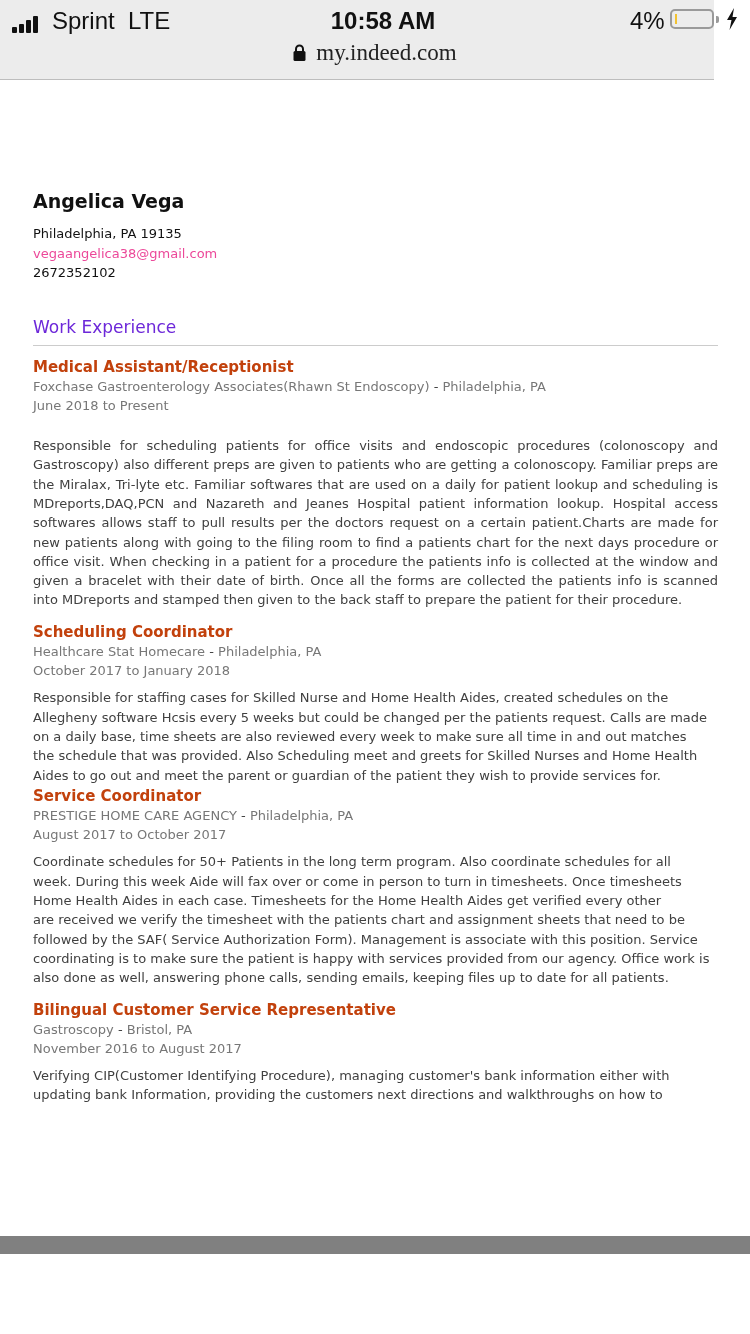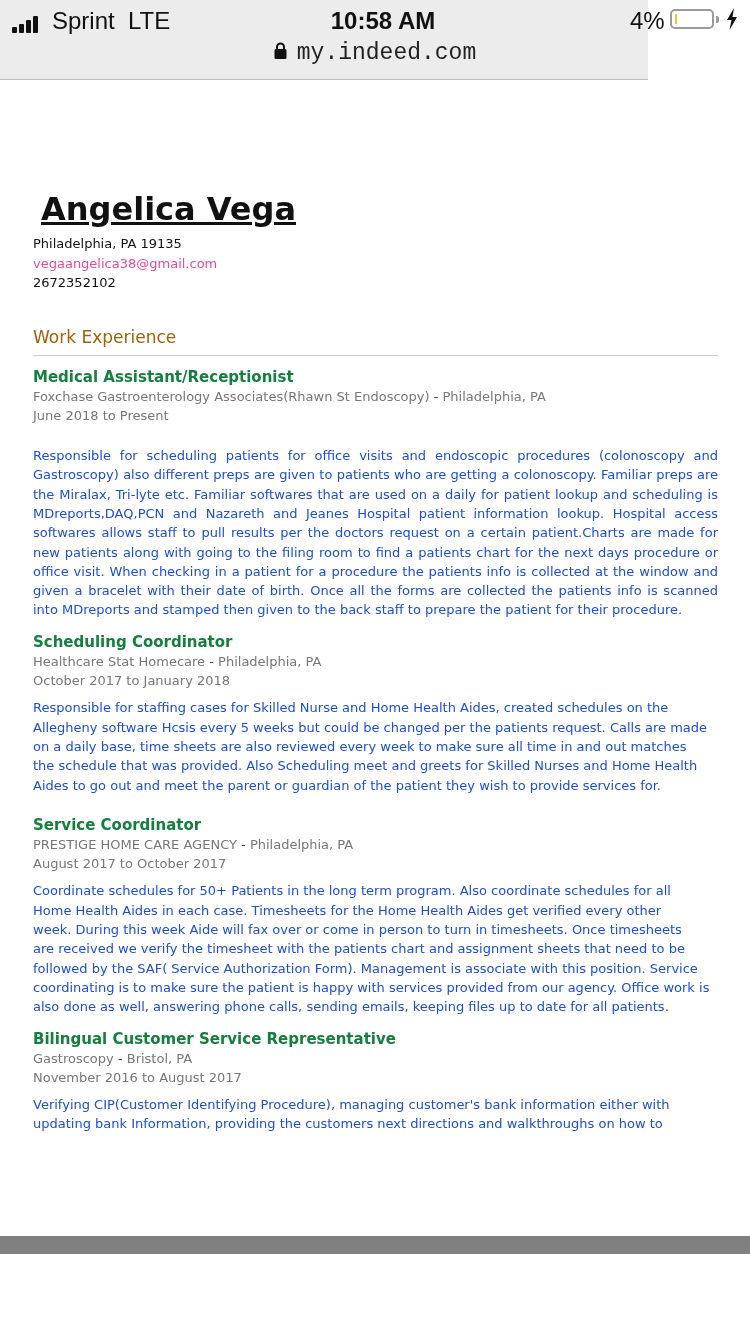--- a/index.html
+++ b/index.html
@@ -3,54 +3,54 @@
 <meta charset="utf-8">
 <style>
   html, body { margin: 0; padding: 0; }
   body {
     width: 750px; height: 1334px; overflow: hidden; position: relative;
     background: #ffffff;
     font-family: "DejaVu Sans", sans-serif;
     color: #222;
   }
   .topbar {
-    position: absolute; left: 0; top: 0; width: 648px; height: 79px;
+    position: absolute; left: 0; top: 0; width: 714px; height: 79px;
     background: #ececec; border-bottom: 1px solid #bdbdbd;
   }
   .status {
     position: absolute; top: 6px; left: 0; width: 750px; height: 30px;
     font-family: "Liberation Sans", sans-serif; font-size: 24px; color: #111;
   }
   .signal { position: absolute; left: 12px; top: 10px; display: flex; align-items: flex-end; gap: 2px; }
   .signal span { display: inline-block; width: 5px; background: #111; border-radius: 1px; }
   .carrier { position: absolute; left: 52px; top: 1px; }
   .network { position: absolute; left: 128px; top: 1px; }
   .clock { position: absolute; left: 0; width: 750px; text-align: center; top: 1px; font-weight: bold; padding-left: 8px; }
   .pct { position: absolute; left: 630px; top: 1px; }
   .battery { position: absolute; left: 670px; top: 3px; width: 44px; height: 20px; border: 2px solid #9a9a9a; border-radius: 5px; box-sizing: border-box; }
   .battery-fill { position: absolute; left: 3px; top: 3px; width: 2px; height: 10px; background: #f2c230; }
   .battery-tip { position: absolute; left: 716px; top: 10px; width: 3px; height: 7px; background: #9a9a9a; border-radius: 0 2px 2px 0; }
   .bolt { position: absolute; left: 726px; top: 2px; }
   .url {
     position: absolute; top: 40px; left: 0; width: 750px; text-align: center;
-    font-family: Liberation Mono, monospace; font-size: 23px; color: #222;
+    font-family: Liberation Serif, serif; font-size: 23px; color: #222;
   }
   .lock { display: inline-block; vertical-align: middle; margin-right: 10px; margin-top: -4px; }
 
   .content { position: absolute; left: 33px; top: 184px; width: 685px; }
-  .name { font-size: 32px; color: #111; margin: 8px; line-height: 34px; text-decoration: underline; }
+  .name { font-size: 19px; color: #111; margin: 0; line-height: 34px; }
   .contact { font-size: 13px; line-height: 19.5px; color: #111; }
   .contact .email { color: #ec4899; }
   .contact .loc { margin-top: 6px; }
-  .section-title { font-size: 17px; color: #a16207; margin-top: 32px; line-height: 24px; padding-bottom: 6px; border-bottom: 1px solid #cccccc; }
+  .section-title { font-size: 17px; color: #6d28d9; margin-top: 32px; line-height: 24px; padding-bottom: 6px; border-bottom: 1px solid #cccccc; }
   .job { margin-top: 12px; }
-  .job-title { font-size: 15px; font-weight: bold; color: #15803d; line-height: 19px; }
+  .job-title { font-size: 15px; font-weight: bold; color: #c2410c; line-height: 19px; }
   .job-meta { font-size: 13px; color: #777; line-height: 19.3px; }
   .job-meta .sep { color: #444; }
-  .job-desc { font-size: 13px; color: #1d4ed8; line-height: 19.3px; margin-top: 8px; }
+  .job-desc { font-size: 13px; color: #404040; line-height: 19.3px; margin-top: 8px; }
   .justify { text-align: justify; }
   .job.first .job-desc { margin-top: 21px; }
 
   .bottom-bar { position: absolute; left: 0; top: 1236px; width: 750px; height: 18px; background: #808080; }
 </style>
 </head>
 <body>
 
 <div class="topbar">
   <div class="status">
@@ -103,28 +103,28 @@
     <div class="job-meta">October 2017 to January 2018</div>
     <div class="job-desc">
       <div>Responsible for staffing cases for Skilled Nurse and Home Health Aides, created schedules on the</div>
       <div>Allegheny software Hcsis every 5 weeks but could be changed per the patients request. Calls are made</div>
       <div>on a daily base, time sheets are also reviewed every week to make sure all time in and out matches</div>
       <div>the schedule that was provided. Also Scheduling meet and greets for Skilled Nurses and Home Health</div>
       <div>Aides to go out and meet the parent or guardian of the patient they wish to provide services for.</div>
     </div>
   </div>
 
-  <div class="job" style="margin-top:21px">
+  <div class="job" style="margin-top:2px">
     <div class="job-title">Service Coordinator</div>
     <div class="job-meta"><span>PRESTIGE HOME CARE AGENCY</span><span class="sep"> - </span><span>Philadelphia, PA</span></div>
     <div class="job-meta">August 2017 to October 2017</div>
     <div class="job-desc">
       <div>Coordinate schedules for 50+ Patients in the long term program. Also coordinate schedules for all</div>
+      <div>week. During this week Aide will fax over or come in person to turn in timesheets. Once timesheets</div>
       <div>Home Health Aides in each case. Timesheets for the Home Health Aides get verified every other</div>
-      <div>week. During this week Aide will fax over or come in person to turn in timesheets. Once timesheets</div>
       <div>are received we verify the timesheet with the patients chart and assignment sheets that need to be</div>
       <div>followed by the SAF( Service Authorization Form). Management is associate with this position. Service</div>
       <div>coordinating is to make sure the patient is happy with services provided from our agency. Office work is</div>
       <div>also done as well, answering phone calls, sending emails, keeping files up to date for all patients.</div>
     </div>
   </div>
 
   <div class="job" style="margin-top:13px">
     <div class="job-title">Bilingual Customer Service Representative</div>
     <div class="job-meta"><span>Gastroscopy</span><span class="sep"> - </span><span>Bristol, PA</span></div>

